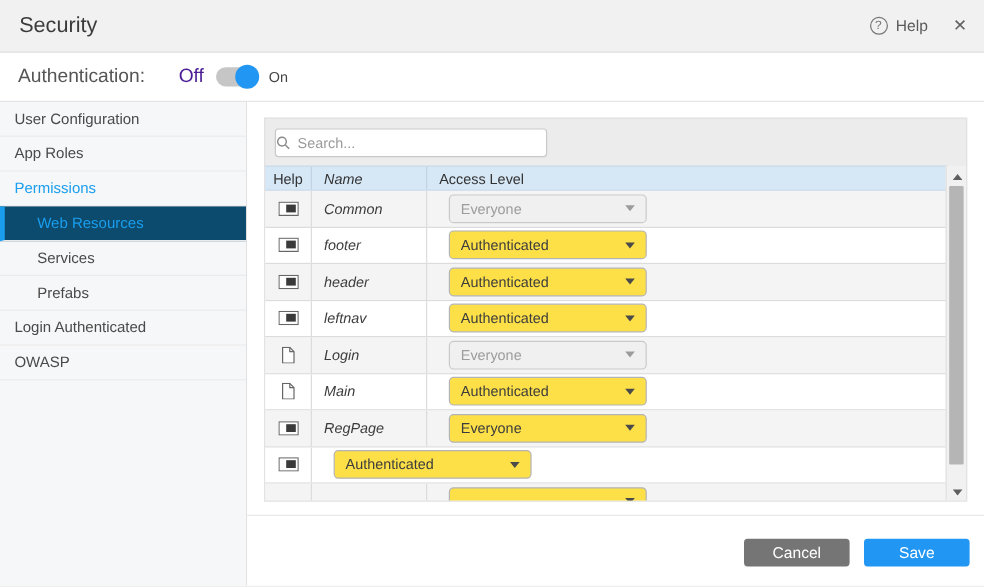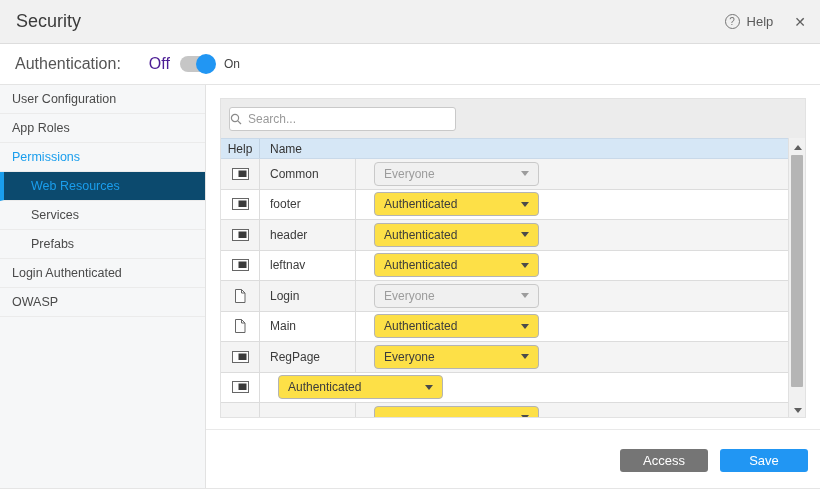--- a/index.html
+++ b/index.html
@@ -89,21 +89,21 @@
   .thead {
     background: var(--thead, #d6e7f6); height: 21px;
     border: 1px solid #c9d9e9; border-left: none;
   }
   .th {
     display: flex; align-items: center; font-size: 12px; color: #333;
     padding-left: 10px; border-left: 1px solid #c2d3e3;
   }
   .th:first-child { border-left: 1px solid #c9d9e9; }
   .col-type { width: 39px; flex: 0 0 auto; padding-left: 0; justify-content: center; }
-  .col-name { width: 96px; flex: 0 0 auto; }
+  .col-name { width: 96px; flex: 0 0 auto; font-style: italic; }
   .col-access { flex: 1 1 auto; }
 
   .tr { height: 30.5px; border-bottom: 1px solid #dcdcdc; background: #fff; }
   .tr.odd { background: #f4f4f4; }
   .td {
     display: flex; align-items: center; font-size: 12px; color: #3c3c3c;
     padding-left: 10px; border-left: 1px solid #dcdcdc;
   }
   .td:last-child { border-right: 1px solid #dcdcdc; }
   .td.col-type { padding-left: 0; justify-content: center; }
@@ -206,20 +206,21 @@
           <circle cx="5" cy="5" r="3.6" fill="none" stroke="#8a8a8a" stroke-width="1.2"></circle>
           <line x1="7.8" y1="7.8" x2="11" y2="11" stroke="#8a8a8a" stroke-width="1.2"></line>
         </svg>
         <input type="text" placeholder="Search..." style="">
       </div>
 
       <div class="grid" id="grid">
           <div class="thead">
             <div class="th col-type">Help</div>
             <div class="th col-name">Name</div>
+            <div class="th col-access">Access Level</div>
           </div>
           <div class="tr odd">
             <div class="td col-type">
               <span class="type-icon">
                 <svg width="17" height="12" viewBox="0 0 17 12">
                   <rect x="0.5" y="0.5" width="16" height="11" fill="#fdfdfd" stroke="#666"></rect>
                   <rect x="6.5" y="2.5" width="8" height="6.5" fill="#3a3a3a"></rect>
                 </svg>
               </span>
             </div>
@@ -380,17 +381,17 @@
             <div class="tri-up"></div>
           </div>
         <div class="sb-thumb"></div>
         <div class="sb-arrow sb-down">
             <div class="tri-down"></div>
           </div>
       </div>
     </div>
 
     <div class="footer-divider"></div>
-    <button class="btn btn-cancel">Access</button>
+    <button class="btn btn-cancel">Cancel</button>
     <button class="btn btn-save">Save</button>
   </div>
 
 </div>
 
 </body></html>

